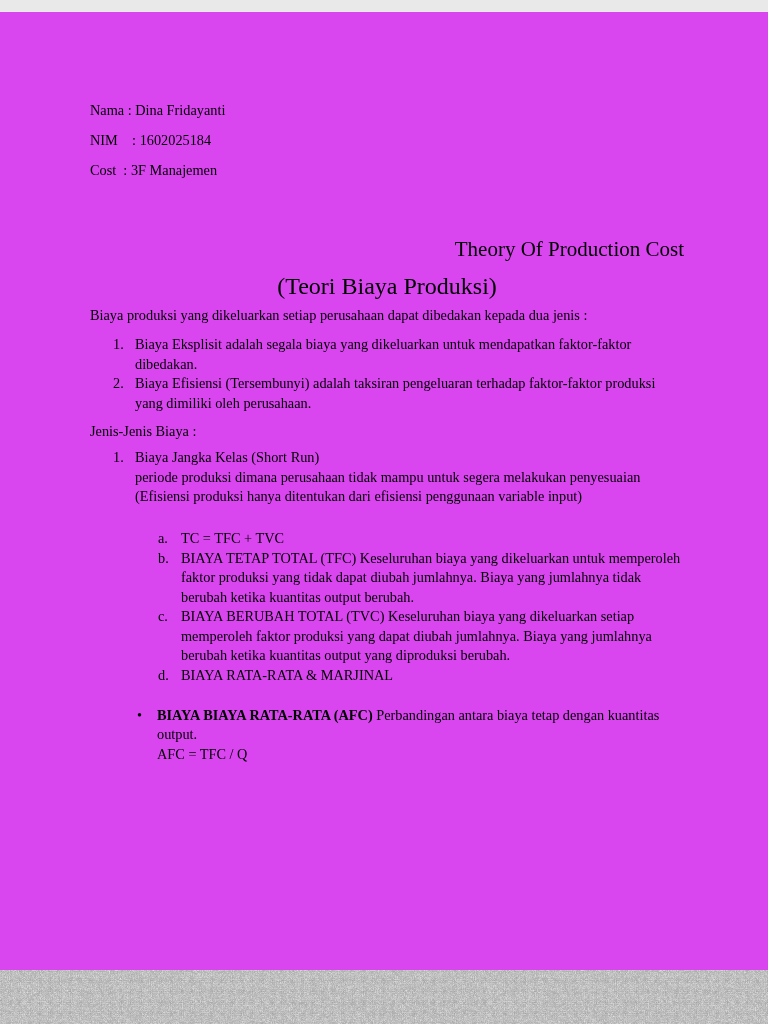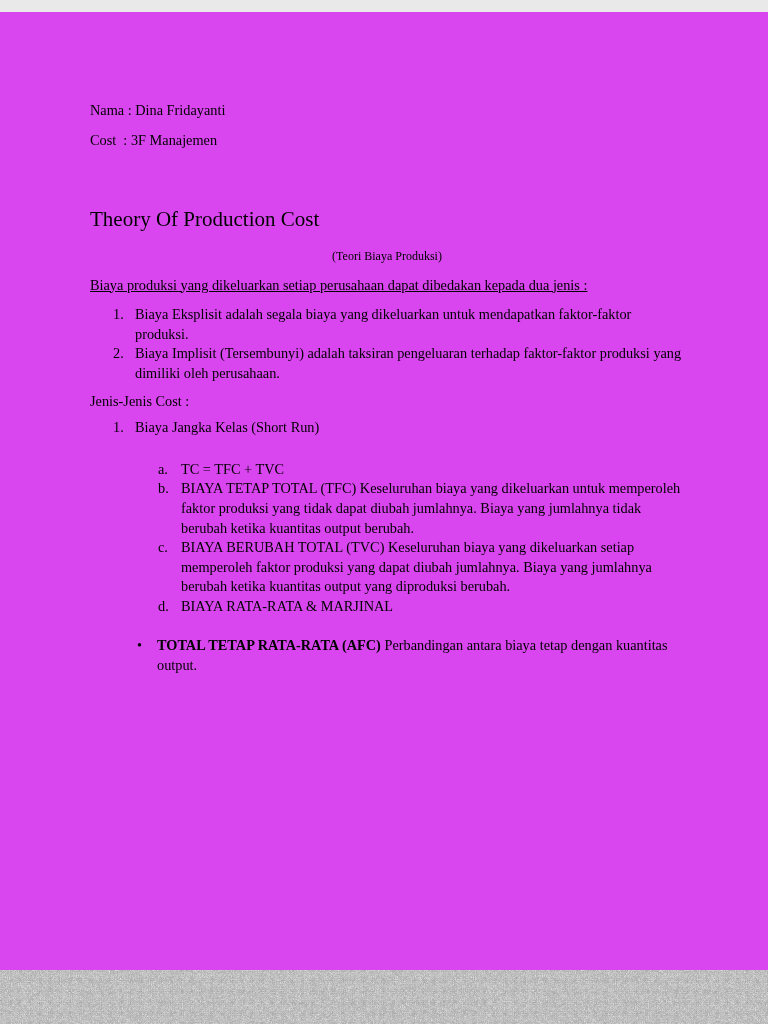--- a/index.html
+++ b/index.html
@@ -18,34 +18,34 @@
     left: 90px;
     top: 0;
     width: 594px;
     font-size: 14.3px;
     line-height: 19.6px;
   }
   .student { padding-top: 89px; }
   .idline { white-space: pre; margin: 0 0 10.4px 0; }
   .doc-title {
     margin: 55px 0 0 0;
-    text-align: left;
+    text-align: right;
     font-size: 21px;
     line-height: 27px;
     font-weight: normal;
   }
   .doc-subtitle {
     margin: 12px 0 0 0;
     text-align: center;
-    font-size: 12px;
+    font-size: 24px;
     line-height: 23px;
     font-weight: normal;
   }
   .intro { margin: 58px 0 0 0; }
-  .lead  { margin: 8px 0 0 0; text-decoration: underline; }
+  .lead  { margin: 8px 0 0 0; }
   .types { margin: 10px 0 0 0; }
   .li-row { display: flex; align-items: flex-start; }
   .types .li-row .marker { width: 22px; margin-left: 23px; flex: 0 0 auto; }
   .types .li-row .li-text { flex: 1 1 auto; }
   .section-heading { margin: 8px 0 0 0; font-weight: normal; font-size: 14.3px; }
   .shortrun { margin: 7px 0 0 0; }
   .shortrun > .li-row .marker { width: 22px; margin-left: 23px; flex: 0 0 auto; }
   .shortrun > .li-row .li-body { flex: 1 1 auto; }
   .sublist { margin: 22px 0 0 0; }
   .sublist .li-row .marker { width: 23px; flex: 0 0 auto; }
@@ -65,46 +65,48 @@
   }
 </style>
 </head>
 <body>
 
 <div class="page">
   <div class="content">
 
     <div class="student">
       <p class="idline">Nama : Dina Fridayanti</p>
+      <p class="idline">NIM    : 1602025184</p>
       <p class="idline">Cost  : 3F Manajemen</p>
     </div>
 
     <h1 class="doc-title">Theory Of Production Cost</h1>
     <h2 class="doc-subtitle">(Teori Biaya Produksi)</h2>
 
     <p class="lead">Biaya produksi yang dikeluarkan setiap perusahaan dapat dibedakan kepada dua jenis :</p>
 
     <div class="types">
       <div class="li-row">
         <span class="marker">1.</span>
-        <span class="li-text">Biaya Eksplisit adalah segala biaya yang dikeluarkan untuk mendapatkan faktor-faktor produksi.</span>
+        <span class="li-text">Biaya Eksplisit adalah segala biaya yang dikeluarkan untuk mendapatkan faktor-faktor dibedakan.</span>
       </div>
       <div class="li-row">
         <span class="marker">2.</span>
-        <span class="li-text">Biaya Implisit (Tersembunyi) adalah taksiran pengeluaran terhadap faktor-faktor produksi yang dimiliki oleh perusahaan.</span>
+        <span class="li-text">Biaya Efisiensi (Tersembunyi) adalah taksiran pengeluaran terhadap faktor-faktor produksi yang dimiliki oleh perusahaan.</span>
       </div>
     </div>
 
-    <p class="section-heading">Jenis-Jenis Cost :</p>
+    <p class="section-heading">Jenis-Jenis Biaya :</p>
 
     <div class="shortrun">
       <div class="li-row">
         <span class="marker">1.</span>
         <div class="li-body">
           <div>Biaya Jangka Kelas (Short Run)</div>
+          <div>periode produksi dimana perusahaan tidak mampu untuk segera melakukan penyesuaian (Efisiensi produksi hanya ditentukan dari efisiensi penggunaan variable input)</div>
 
           <div class="sublist">
 
             <div class="li-row">
               <span class="marker">a.</span>
               <div class="li-text">
                 <div class="formula">TC = TFC + TVC</div>
               </div>
             </div>
 
@@ -120,21 +122,22 @@
 
             <div class="li-row">
               <span class="marker">d.</span>
               <span class="li-text">BIAYA RATA-RATA &amp; MARJINAL</span>
             </div>
 
             <div class="bullet-block">
               <div class="li-row">
                 <span class="marker">•</span>
                 <div class="li-text">
-                  <span class="bold">TOTAL TETAP RATA-RATA (AFC)</span><span> Perbandingan antara biaya tetap dengan kuantitas output.</span>
+                  <span class="bold">BIAYA BIAYA RATA-RATA (AFC)</span><span> Perbandingan antara biaya tetap dengan kuantitas output.</span>
+                  <div class="formula">AFC = TFC / Q</div>
                 </div>
               </div>
             </div>
 
           </div>
         </div>
       </div>
     </div>
 
   </div>

